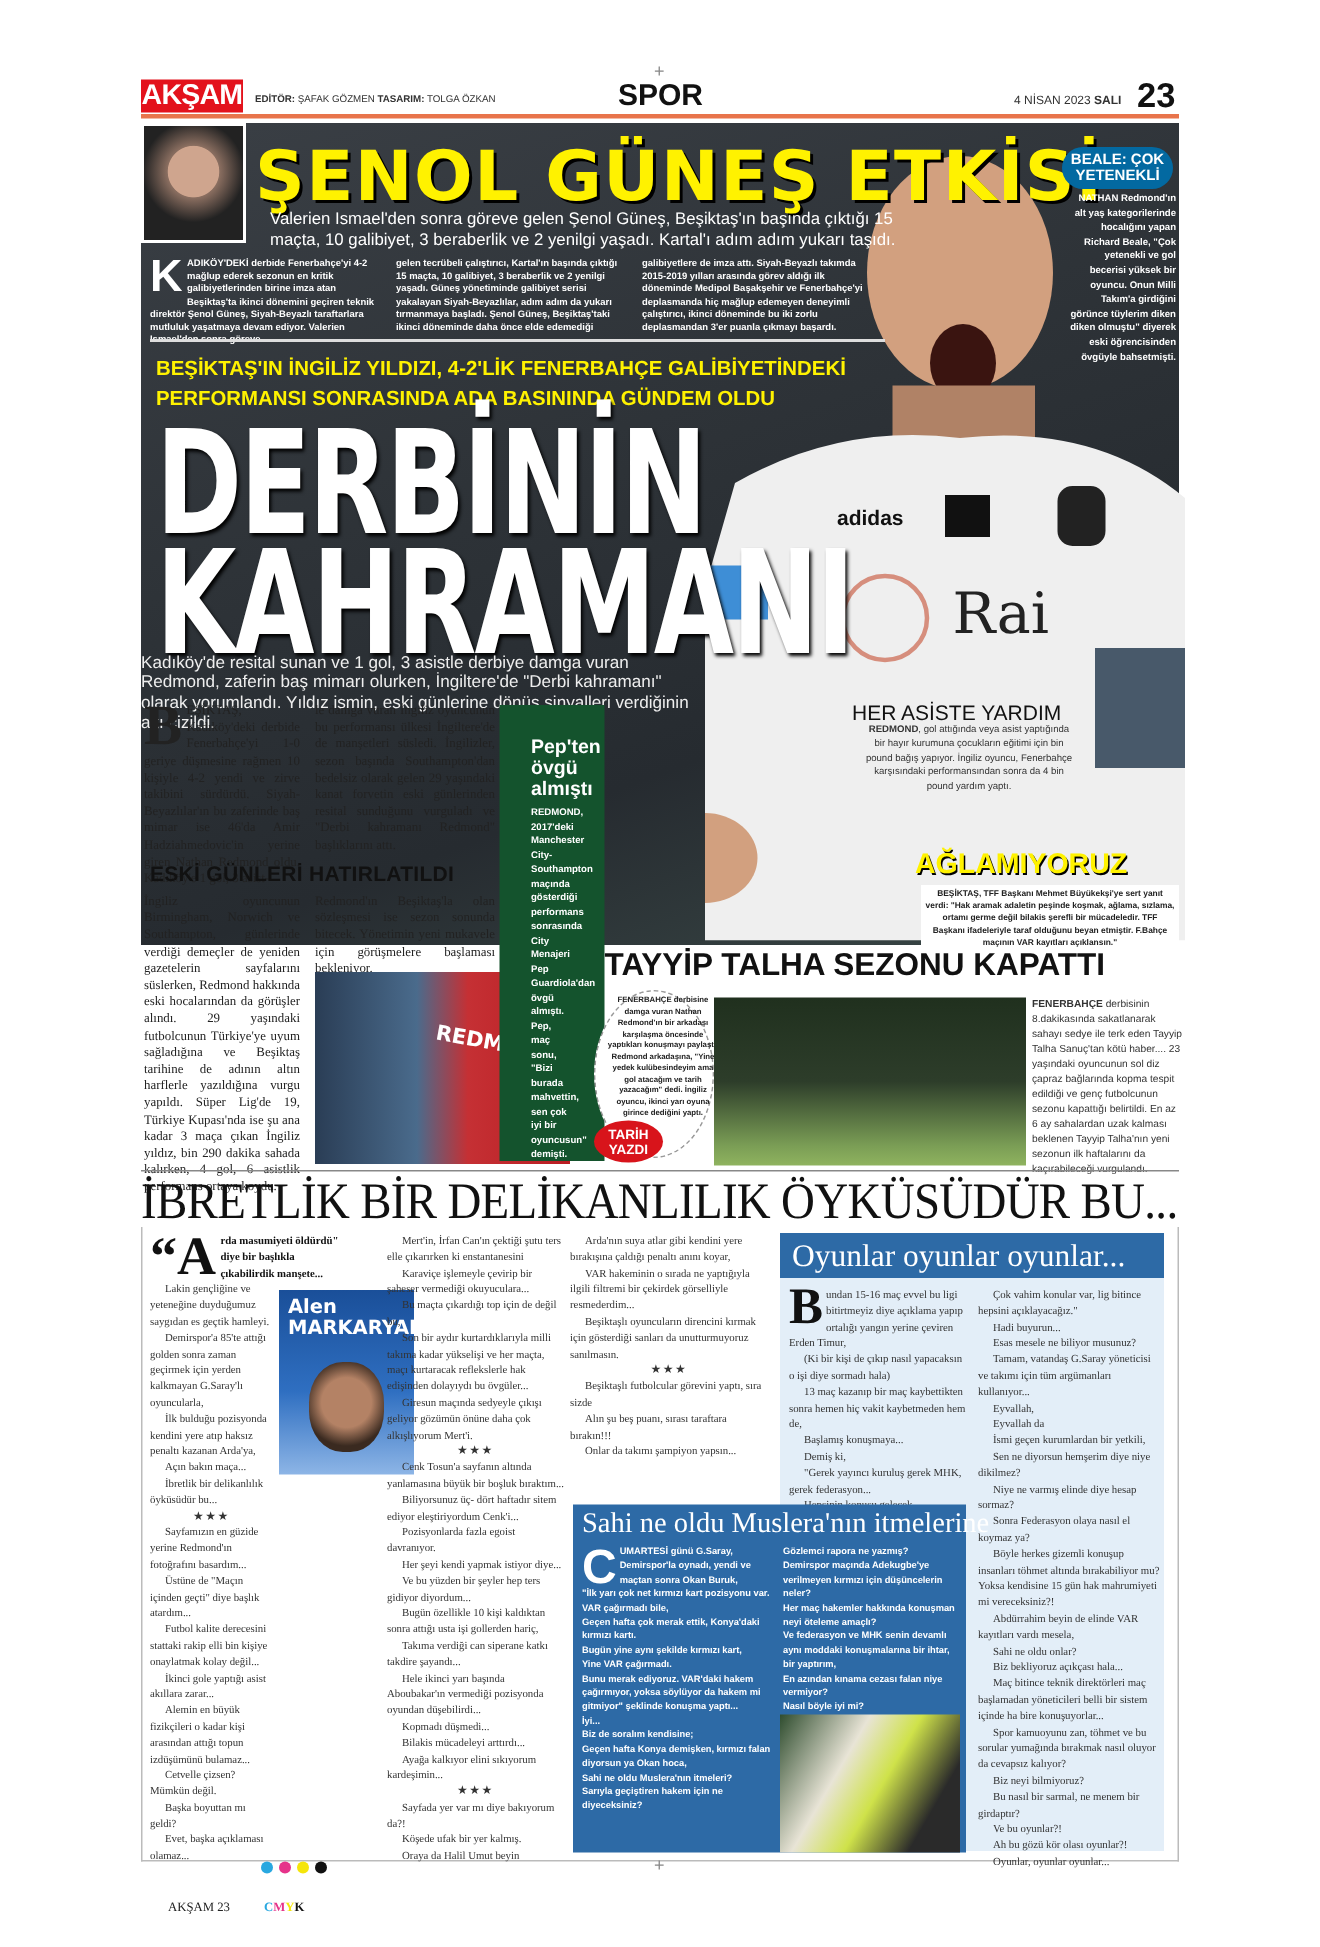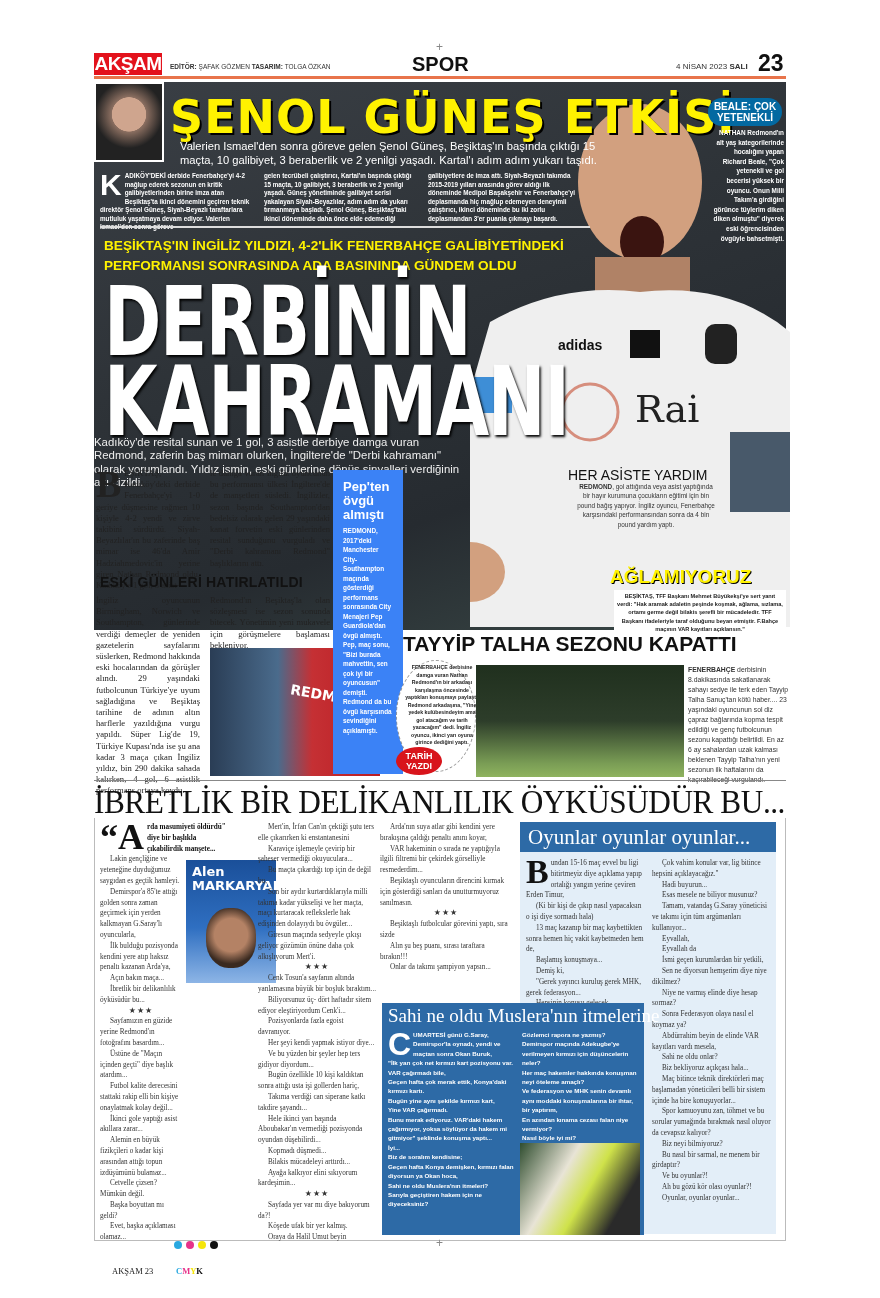--- a/index.html
+++ b/index.html
@@ -31,21 +31,21 @@
 .derbi{left:104px;top:282px;font-size:96px;font-weight:900;color:#fff;line-height:80px;letter-spacing:-2px;font-family:"DejaVu Sans",sans-serif;transform:scaleX(0.72);transform-origin:left top;text-shadow:2px 2px 3px #000}
 .lede{left:94px;top:436px;width:370px;font-size:11.4px;color:#eee;line-height:13.4px}
 
 .coltext{font-family:"Liberation Serif",serif;font-size:8.6px;line-height:11.2px;color:#222;text-align:justify}
 .art-col1{left:96px;top:468px;width:104px}
 .art-col2{left:210px;top:468px;width:120px}
 .dropB{float:left;font-size:38px;font-weight:900;line-height:32px;margin-right:3px;font-family:"Liberation Serif",serif}
 .eski{left:100px;top:574px;font-size:14px;font-weight:900;color:#111;letter-spacing:0.2px}
 .art-col3{left:96px;top:595px;width:104px}
 .art-col4{left:210px;top:595px;width:120px}
-.pep-box{left:333px;top:470px;width:70px;height:304px;background:#3b82f6;color:#fff;padding:10px}
+.pep-box{left:333px;top:470px;width:70px;height:304px;background:#14532d;color:#fff;padding:21px}
 .pep-title{font-size:13px;font-weight:900;line-height:14px}
 .pep-text{font-size:6.4px;font-weight:700;line-height:9.5px;margin-top:4px}
 .photo-pep{left:210px;top:648px;width:170px;height:128px;background:linear-gradient(90deg,#2a3d55 0%,#4a6b8c 40%,#c53034 60%,#b91c22 100%)}
 .photo-pep .shirt{position:absolute;left:80px;top:40px;font-family:"DejaVu Sans",sans-serif;font-size:14px;color:#fff;font-weight:700;transform:rotate(10deg)}
 
 .her-title{left:568px;top:467px;font-size:14px;font-weight:400;color:#111}
 .her-text{left:576px;top:482px;width:140px;font-size:6.4px;line-height:9.4px;color:#333;text-align:center}
 .her-text b{font-weight:700}
 .aglamiyoruz{left:610px;top:566px;font-size:19px;font-weight:900;color:#fff200;text-shadow:1px 1px 0 #000}
 .agla-text{left:614px;top:590px;width:172px;font-size:5.6px;font-weight:700;background:#fff;color:#222;line-height:8.2px;padding:2px 3px;text-align:center}
@@ -252,20 +252,21 @@
       <p>Çok vahim konular var, lig bitince hepsini açıklayacağız."</p>
       <p>Hadi buyurun...</p>
       <p>Esas mesele ne biliyor musunuz?</p>
       <p>Tamam, vatandaş G.Saray yöneticisi ve takımı için tüm argümanları kullanıyor...</p>
       <p>Eyvallah,</p>
       <p>Eyvallah da</p>
       <p>İsmi geçen kurumlardan bir yetkili,</p>
       <p>Sen ne diyorsun hemşerim diye niye dikilmez?</p>
       <p>Niye ne varmış elinde diye hesap sormaz?</p>
       <p>Sonra Federasyon olaya nasıl el koymaz ya?</p>
+      <p>Böyle herkes gizemli konuşup insanları töhmet altında bırakabiliyor mu? Yoksa kendisine 15 gün hak mahrumiyeti mi vereceksiniz?!</p>
       <p>Abdürrahim beyin de elinde VAR kayıtları vardı mesela,</p>
       <p>Sahi ne oldu onlar?</p>
       <p>Biz bekliyoruz açıkçası hala...</p>
       <p>Maç bitince teknik direktörleri maç başlamadan yöneticileri belli bir sistem içinde ha bire konuşuyorlar...</p>
       <p>Spor kamuoyunu zan, töhmet ve bu sorular yumağında bırakmak nasıl oluyor da cevapsız kalıyor?</p>
       <p>Biz neyi bilmiyoruz?</p>
       <p>Bu nasıl bir sarmal, ne menem bir girdaptır?</p>
       <p>Ve bu oyunlar?!</p>
       <p>Ah bu gözü kör olası oyunlar?!</p>
       <p>Oyunlar, oyunlar oyunlar...</p>

